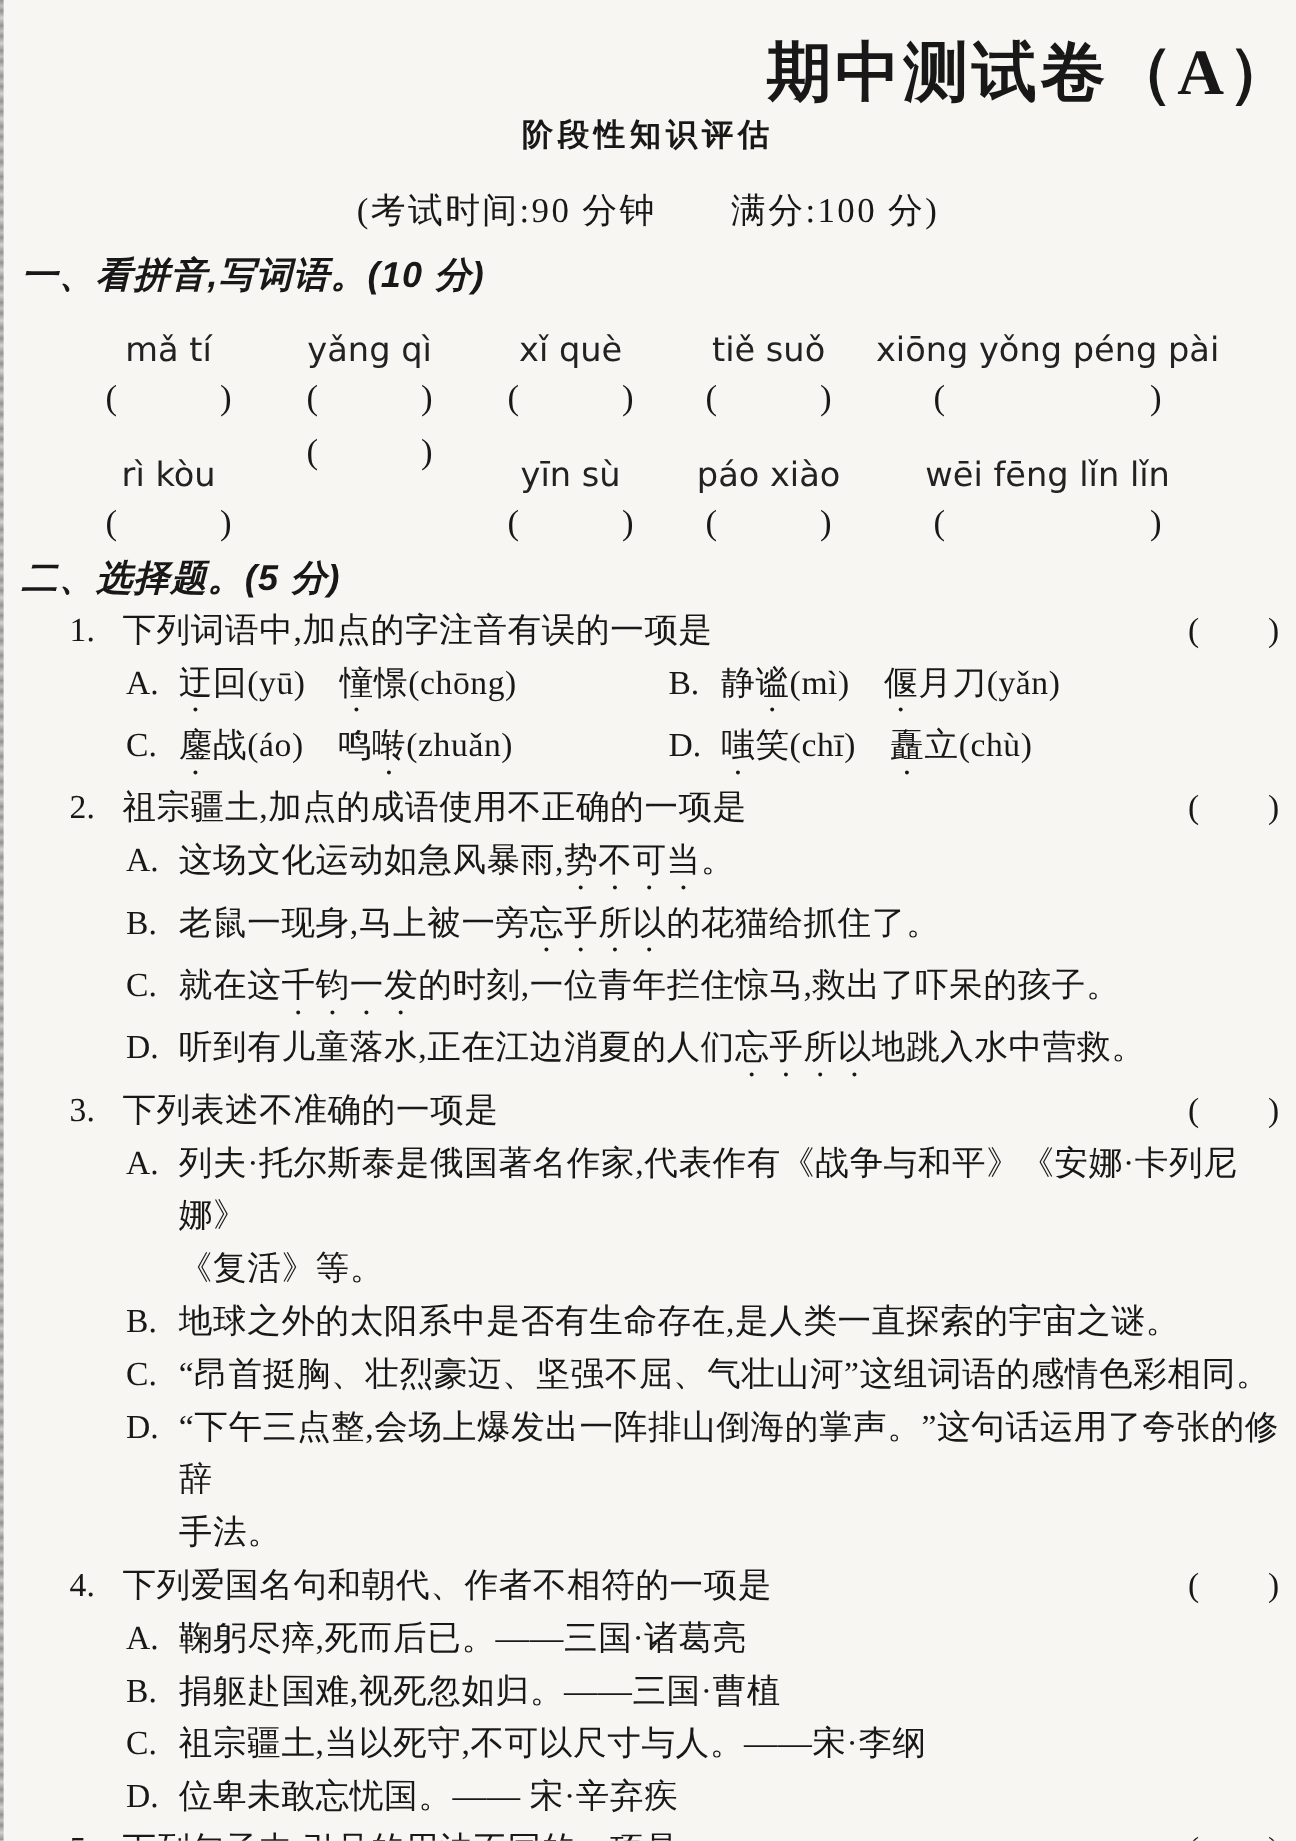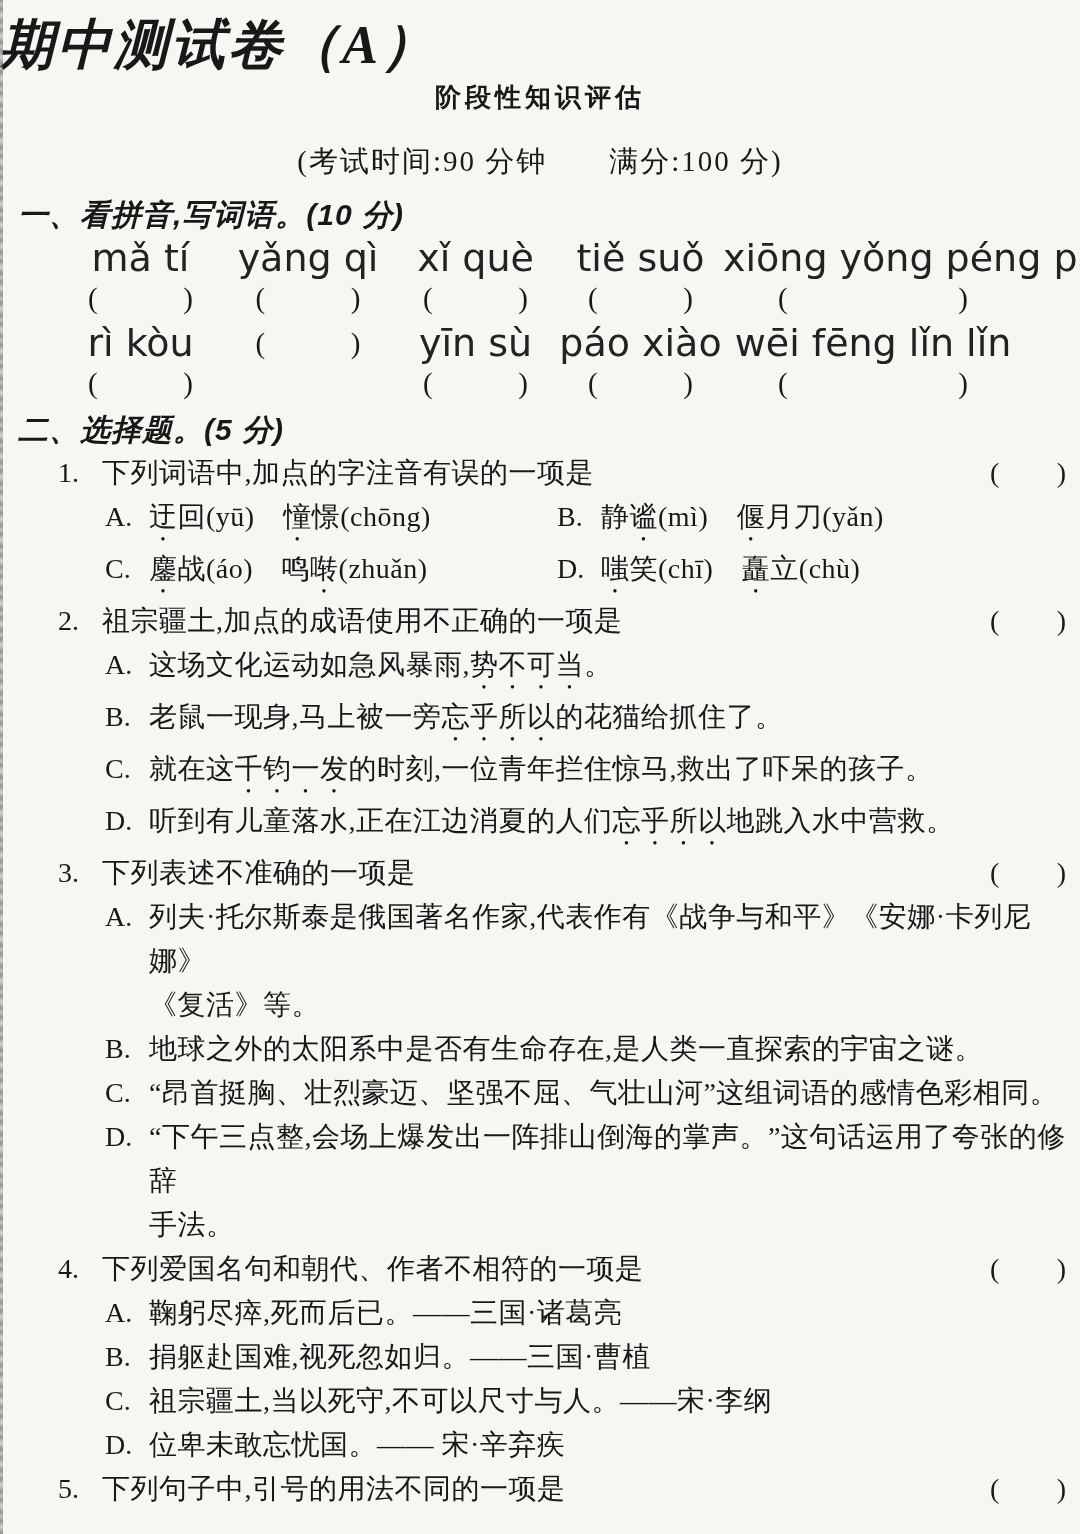--- a/index.html
+++ b/index.html
@@ -15,27 +15,26 @@
     font-family: "Liberation Serif", "DejaVu Serif", serif;
   }
   .scan-edge {
     position: absolute; left: 0; top: 0; width: 3px; height: 100%;
     background: repeating-linear-gradient(180deg,
       #2e2e2e 0px, #8a8a8a 5px, #303030 9px, #a9a9a9 15px, #3a3a3a 21px);
     opacity: .5;
   }
   
   .title {
-    text-align: left;
+    text-align: right;
     font-size: 54px;
     line-height: 64px;
     font-weight: 900;
     letter-spacing: 3px;
-    padding-top: 13px;
-    font-style: italic;
+    padding-top: 28px;
   }
   .subtitle {
     text-align: center;
     font-family: "Liberation Sans", "DejaVu Sans", sans-serif;
     font-weight: 700;
     font-size: 26px;
     line-height: 40px;
     letter-spacing: 4px;
   }
   .exam-info {
@@ -58,24 +57,25 @@
   }
   .s1-heading { margin-top: 14px; }
   
   .pinyin-grid { margin-left: 58px; margin-top: 2px; }
   .p-row { display: flex; }
   .p-cell { text-align: center; }
   .w1 { width: 165px; } .w2 { width: 170px; } .w3 { width: 165px; }
   .w4 { width: 165px; } .w5 { width: 300px; }
   .pinyin {
     font-family: "DejaVu Sans", "Liberation Sans", sans-serif;
-    font-size: 38px;
+    font-size: 28px;
     line-height: 40px;
     white-space: pre;
     color: #222;
+    margin-top: 19px;
   }
   .blank-wrap { line-height: 40px; }
   .blank {
     display: inline-flex;
     justify-content: space-between;
     width: 105px;
     font-size: 29px;
   }
   .w5 .blank { width: 190px; }
   

